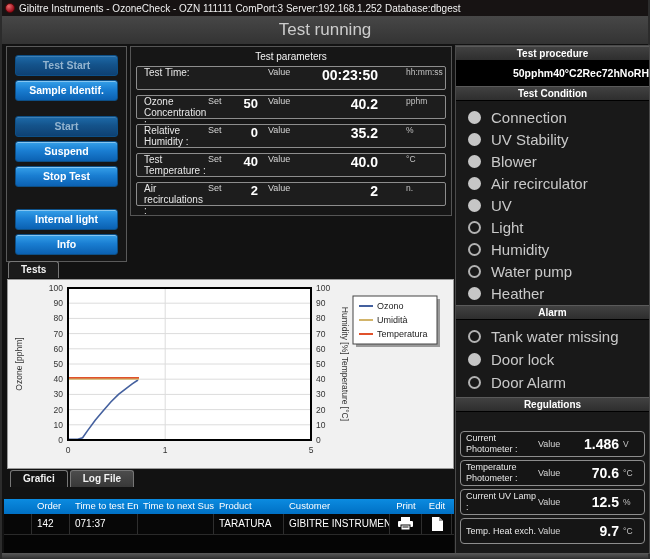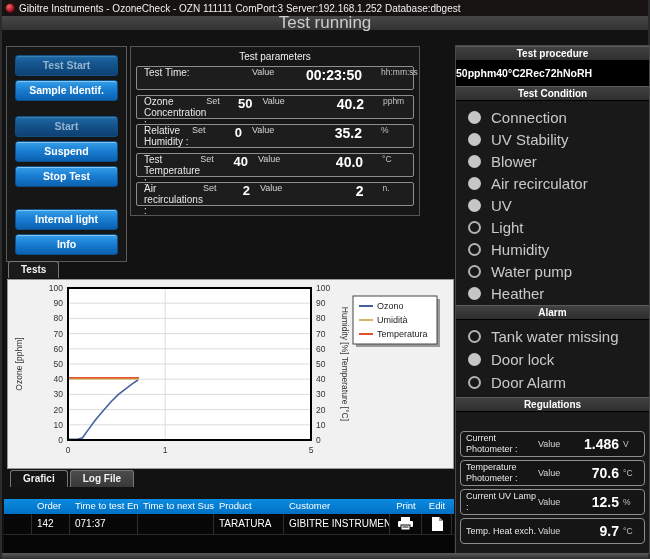--- a/index.html
+++ b/index.html
@@ -5,44 +5,44 @@
   * { margin:0; padding:0; box-sizing:border-box; font-family:"Liberation Sans", sans-serif; }
   body { background:#000; width:650px; height:559px; overflow:hidden; }
   .window { position:relative; width:650px; height:559px; background:#121212; border-left:2px solid #2c2c2c; border-right:2px solid #2c2c2c; }
 
   
   .titlebar { position:absolute; top:0; left:0; width:100%; height:16px; background:#171313; display:flex; align-items:center; padding-left:3px; }
   .app-icon { width:10px; height:10px; border-radius:50%; background:radial-gradient(circle at 35% 30%, #e86a6a, #a01020 70%); border:1px solid #5a0a0a; margin-right:4px; flex:none; }
   .titlebar-text { color:#f0f0f0; font-size:10px; white-space:nowrap; }
 
   
-  .header { position:absolute; top:16px; left:0; width:100%; height:14px; background:linear-gradient(#474747,#333333); display:flex; align-items:center; justify-content:center; }
+  .header { position:absolute; top:16px; left:0; width:100%; height:28px; background:linear-gradient(#474747,#333333); display:flex; align-items:center; justify-content:center; }
   .header-title { color:#cccccc; font-size:17px; }
 
   
   .btn-panel { position:absolute; left:4px; top:46px; width:121px; height:216px; border:1px solid #5a5a5a; background:#161616; }
   .btn { display:block; position:absolute; left:8px; width:103px; height:21px; border:1px solid #0d4f86; border-radius:3px;
          background:linear-gradient(#35a0e9,#1a7ed2 45%,#0b61b2); color:#ffffff; font-size:10.5px; font-weight:bold;
          box-shadow:inset 0 1px 0 rgba(255,255,255,.4); text-align:center; line-height:19px; cursor:pointer; }
   .btn.disabled { background:linear-gradient(#1d6aa8,#14538b 45%,#0e4173); color:#93b4cf; box-shadow:inset 0 1px 0 rgba(255,255,255,.15); }
 
   
   .tests-tab { position:absolute; left:6px; top:261px; padding:2px 12px 3px 12px; background:#1b1b1b; border:1px solid #777;
                border-bottom:none; border-radius:3px 3px 0 0; color:#f2f2f2; font-size:10px; font-weight:bold; }
 
   
-  .params-panel { position:absolute; left:128px; top:46px; width:290px; height:170px; border:1px solid #555; background:#161616; padding:2px 5px 0 5px; }
+  .params-panel { position:absolute; left:128px; top:46px; width:322px; height:170px; border:1px solid #555; background:#161616; padding:2px 5px 0 5px; }
   .panel-title { text-align:center; color:#f2f2f2; font-size:10px; padding:2px 0 4px 0; }
   .param-row { display:flex; align-items:flex-start; height:24px; margin-bottom:5px; background:#1d1d1d; border:1px solid #8d8d8d; border-radius:2px; padding:0 7px; }
   .p-label { flex:1; color:#e8e8e8; font-size:10px; }
   .p-set-label { width:22px; color:#d6d6d6; font-size:9px; }
   .p-set { width:28px; text-align:right; color:#fff; font-size:13px; font-weight:bold; margin-right:10px; }
   .p-val-label { width:34px; color:#d6d6d6; font-size:9px; }
   .p-value { width:76px; text-align:right; color:#fff; font-size:14px; font-weight:bold; }
-  .p-unit { width:44px; color:#c2c2c2; font-size:8.5px; padding-left:19px; }
+  .p-unit { width:44px; color:#c2c2c2; font-size:8.5px; padding-left:12px;margin-left:16px; }
 
   
   .chart-panel { position:absolute; left:5px; top:279px; width:447px; height:190px; background:#f1f1f1; border:1px solid #999; }
   .tick { font-size:8.5px; fill:#333; }
   .axis-label { font-size:8.5px; fill:#333; }
   .legend-text { font-size:9px; fill:#222; }
 
   
   .bottom-tabs { position:absolute; left:8px; top:470px; display:flex; }
   .btab { padding:2px 12px 3px 12px; font-size:10px; font-weight:bold; color:#f2f2f2; border:1px solid #777; border-bottom:none; border-radius:3px 3px 0 0; margin-right:2px; }
@@ -62,21 +62,21 @@
   .c3 { width:70px; flex:none; }
   .c4 { width:106px; flex:none; }
   .c5 { width:32px; flex:none; text-align:center; padding-left:0 !important; }
   .c6 { width:30px; flex:none; text-align:center; padding-left:0 !important; }
   .tbl-row .c5, .tbl-row .c6 { padding-top:2px !important; }
 
   
   .right-panel { position:absolute; left:453px; top:45px; width:195px; height:509px; border:1px solid #4a4a4a; background:#191919; }
   .section-header { height:15px; background:linear-gradient(#414141,#2e2e2e); border-top:1px solid #5a5a5a; border-bottom:1px solid #000;
                     color:#fff; font-size:10px; font-weight:bold; text-align:center; line-height:14px; }
-  .proc-value { height:25px; background:#000; color:#fff; font-size:10.5px; font-weight:bold; text-align:left; line-height:25px; }
+  .proc-value { height:25px; background:#000; color:#fff; font-size:10.5px; font-weight:bold; text-align:right; line-height:25px; }
   .cond-list { padding:5px 0 0 12px; height:204px; }
   .alarm-list { padding:5px 0 0 12px; height:72px; }
   .cond-item { display:flex; align-items:center; height:22px; }
   .alarm-list .cond-item { height:23px; }
   .led { width:13px; height:13px; border-radius:50%; border:2px solid #b2b2b2; background:#181818; margin-right:10px; flex:none; }
   .led.on { background:#c6c6c6; border-color:#c6c6c6; }
   .cond-label { color:#c9c9c9; font-size:15px; }
   .spacer6 { height:5px; }
   .spacer18 { height:19px; }
   .reg-rows { padding:0 4px; }

